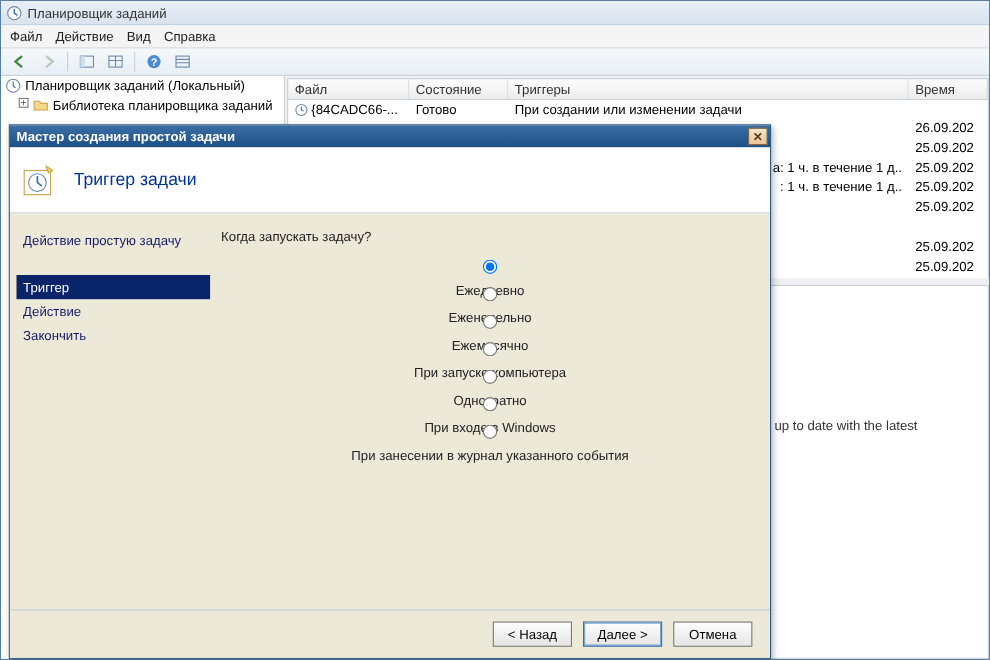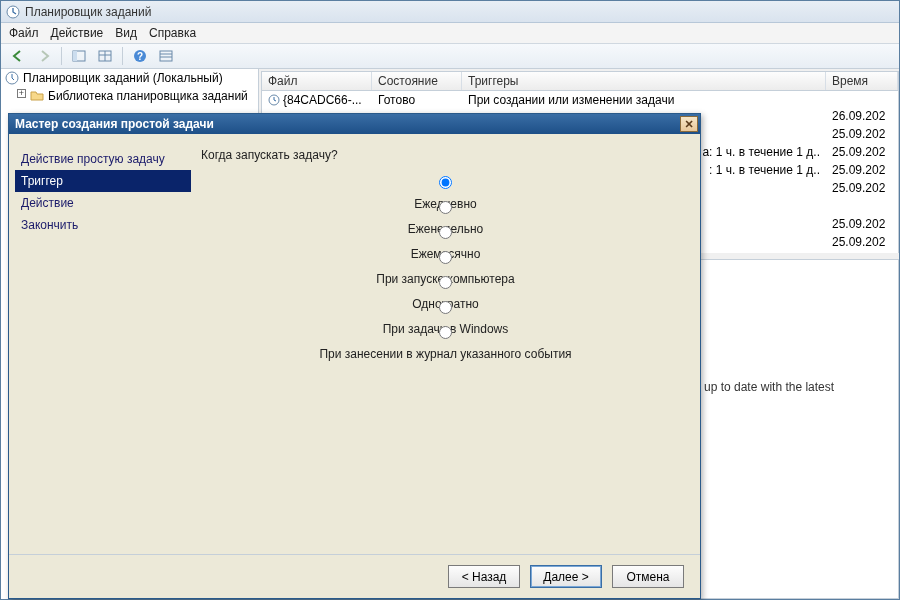--- a/index.html
+++ b/index.html
@@ -159,21 +159,21 @@
     display:flex;
     background:#ece9d8;
   }
   .wizard-steps {
     width:182px;
     padding:14px 0 0 6px;
     font-size:12px;
     color:#1a1a6a;
   }
   .wizard-steps .step { height:22px; display:flex; align-items:center; padding-left:6px; cursor:default;}
-  .wizard-steps .step.active { background:#0a246a; color:#fff;}
+  .wizard-steps .step.active { background:#0a246a; color:#fff;margin-top:20px;}
   .wizard-content {
     flex:1;
     padding:14px 10px 10px 10px;
     font-size:12px;
     color:#222;
   }
   .wizard-content .prompt { margin-bottom:14px;}
   .radio-row { display:flex; align-items:center; gap:8px; height:25px;flex-direction:column;}
   .radio-row input { margin:0;}
   .modal-footer {
@@ -338,20 +338,31 @@
   </div>
 </div>
 
 <div class="modal">
   <div class="modal-title">
     <span>Мастер создания простой задачи</span>
     <div class="close">
       <span>✕</span>
     </div>
   </div>
+  <div class="modal-header">
+    <span class="big-icon">
+      <svg width="34" height="34" viewBox="0 0 34 34">
+        <rect x="2" y="8" width="24" height="22" fill="#fff" stroke="#caa24a"></rect>
+        <circle cx="14" cy="19" r="8" fill="#fff" stroke="#6a8aaa"></circle>
+        <path d="M14 13v6l4 3" stroke="#3a6ea5" stroke-width="1.5" fill="none"></path>
+        <path d="M22 4l6 4-4 2-2-6z" fill="#f7d35a" stroke="#caa24a"></path>
+      </svg>
+    </span>
+    <h1>Триггер задачи</h1>
+  </div>
   <div class="modal-body">
     <div class="wizard-steps">
       <div class="step">Действие простую задачу</div>
       <div class="step active">Триггер</div>
       <div class="step">Действие</div>
       <div class="step">Закончить</div>
     </div>
     <div class="wizard-content">
       <div class="prompt">Когда запускать задачу?</div>
       <label class="radio-row">
@@ -369,21 +380,21 @@
       <label class="radio-row">
           <input type="radio" name="trg" style="">
           <span>При запуске компьютера</span>
         </label>
       <label class="radio-row">
           <input type="radio" name="trg" style="">
           <span>Однократно</span>
         </label>
       <label class="radio-row">
           <input type="radio" name="trg" style="">
-          <span>При задачи в Windows</span>
+          <span>При входе в Windows</span>
         </label>
       <label class="radio-row">
           <input type="radio" name="trg" style="">
           <span>При занесении в журнал указанного события</span>
         </label>
     </div>
   </div>
   <div class="modal-footer">
     <button>&lt; Назад</button>
     <button class="default">Далее &gt;</button>

